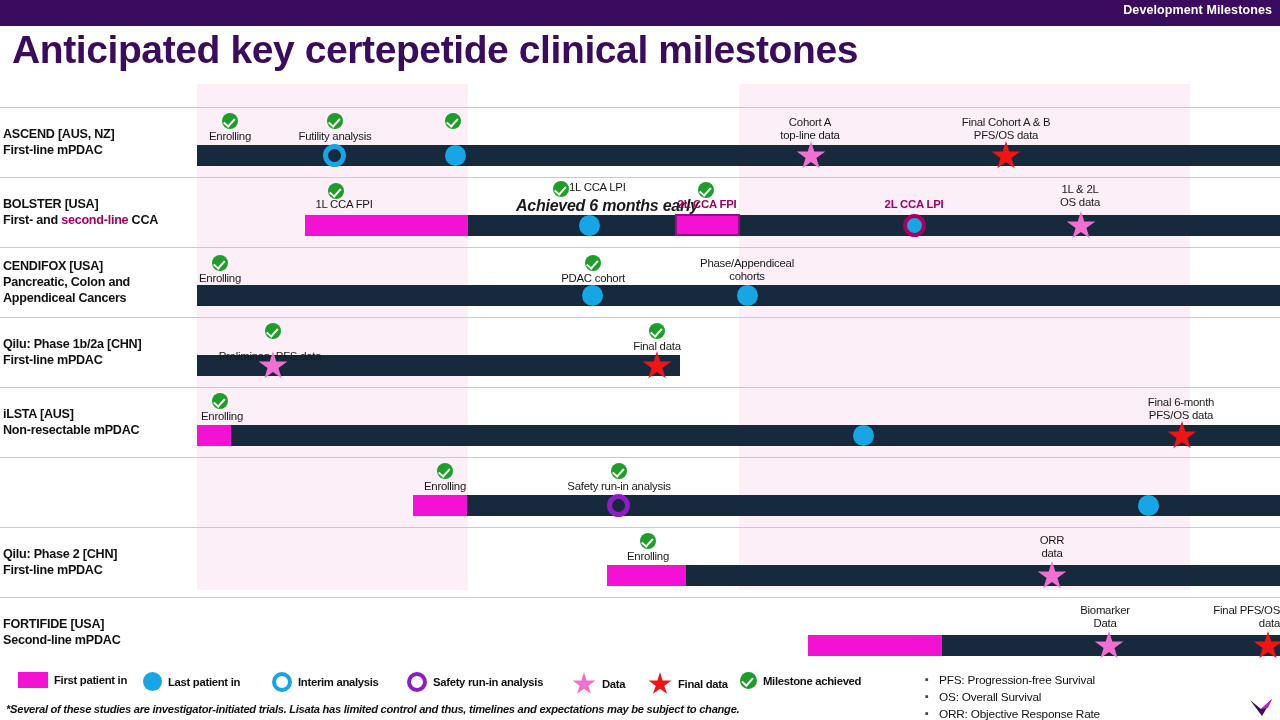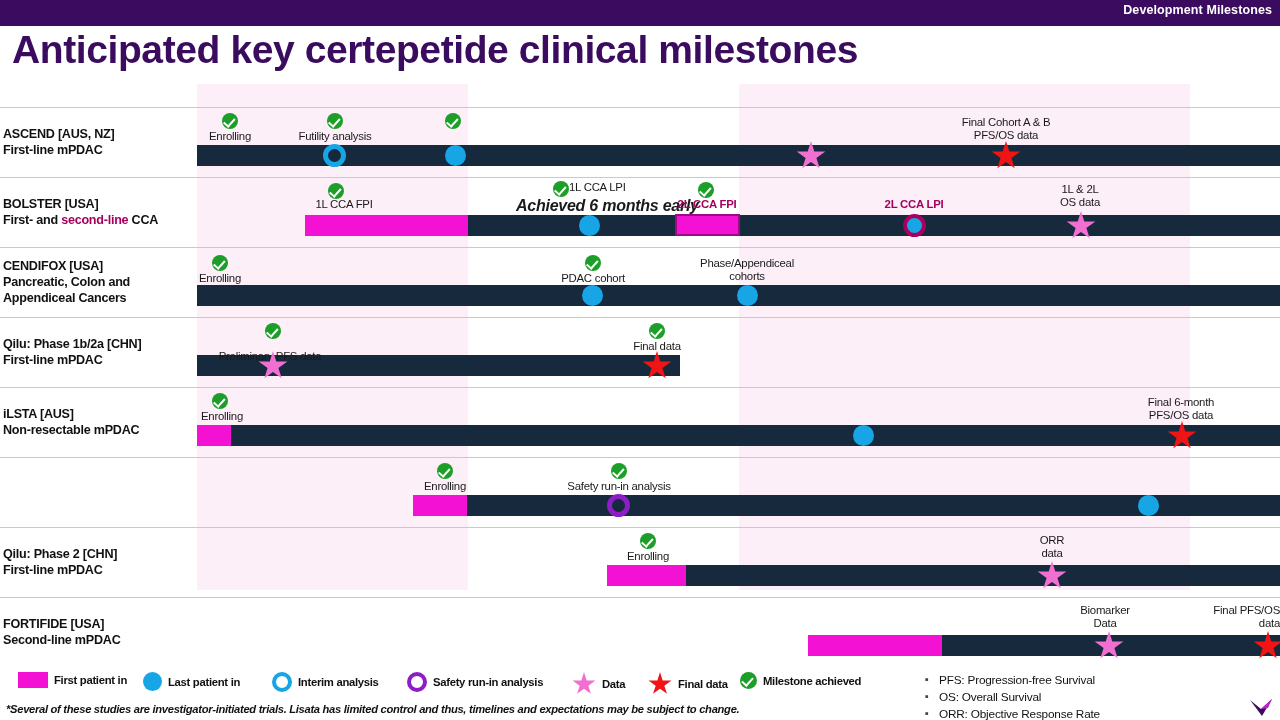--- a/index.html
+++ b/index.html
@@ -154,20 +154,24 @@
     <div class="chk" style="left:222px;top:5px;"></div>
     <div class="mlabel" style="left:180px;width:100px;top:22px;">Enrolling</div>
 
     <div class="chk" style="left:327px;top:5px;"></div>
     <div class="mlabel" style="left:265px;width:140px;top:22px;">Futility analysis</div>
     <div class="ring" style="left:323px;top:36px;"></div>
 
     <div class="chk" style="left:445px;top:5px;"></div>
     <div class="dot" style="left:445px;top:37px;"></div>
 
+    <div class="mlabel" style="left:740px;width:140px;top:8px;">
+      <div>Cohort A</div>
+      <div>top-line data</div>
+    </div>
     <div class="star" style="left:796px;top:33px;"></div>
 
     <div class="mlabel" style="left:933px;width:146px;top:8px;">
       <div>Final Cohort A &amp; B</div>
       <div>PFS/OS data</div>
     </div>
     <div class="star red" style="left:991px;top:33px;"></div>
   </div>
 
   <div class="row" style="top:93px;height:70px;">

